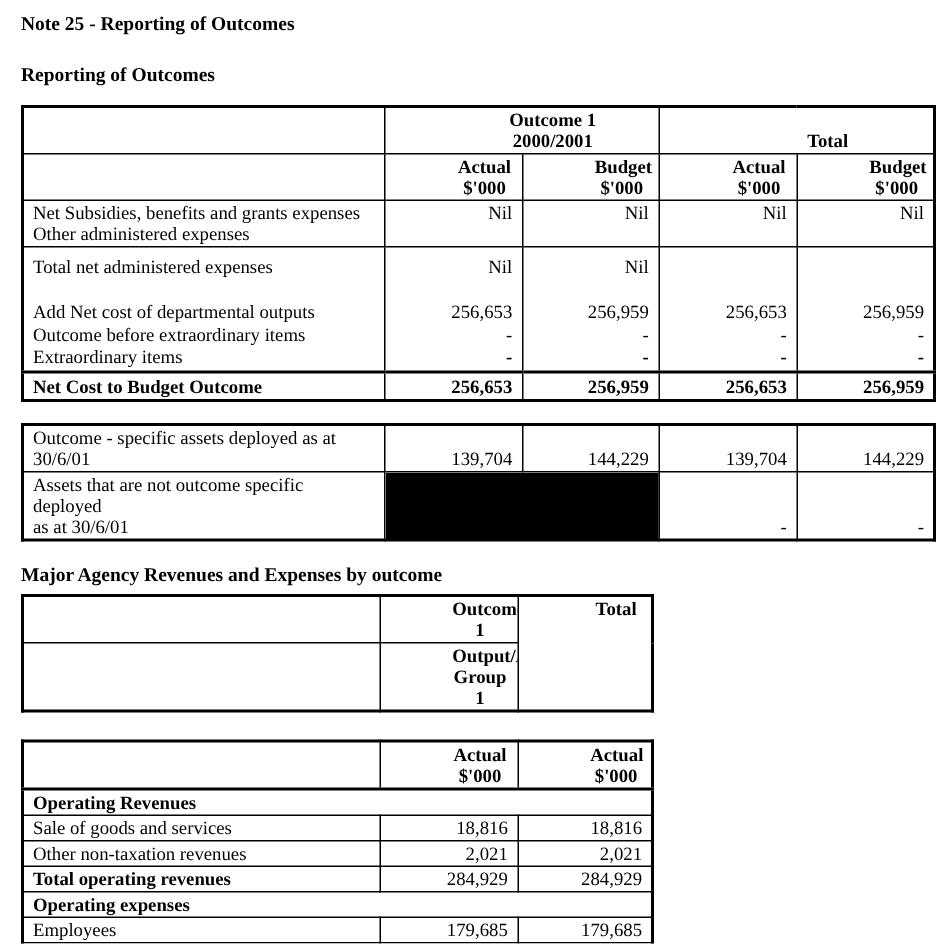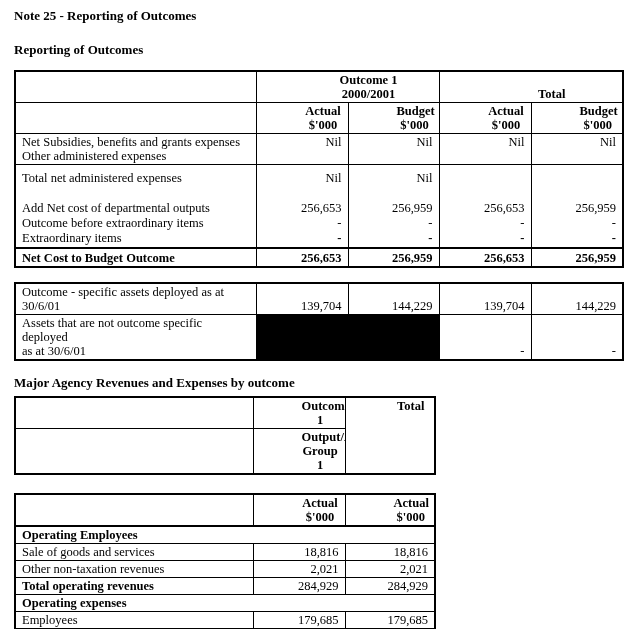--- a/index.html
+++ b/index.html
@@ -226,21 +226,21 @@
       <td class="h">
         <div>Actual</div>
         <div>$'000</div>
       </td>
       <td class="h">
         <div>Actual</div>
         <div>$'000</div>
       </td>
     </tr>
     <tr class="sec">
-      <td colspan="3">Operating Employees</td>
+      <td colspan="3">Operating Revenues</td>
     </tr>
     <tr>
       <td>Sale of goods and services</td>
       <td class="num">18,816</td>
       <td class="num">18,816</td>
     </tr>
     <tr>
       <td>Other non-taxation revenues</td>
       <td class="num">2,021</td>
       <td class="num">2,021</td>

